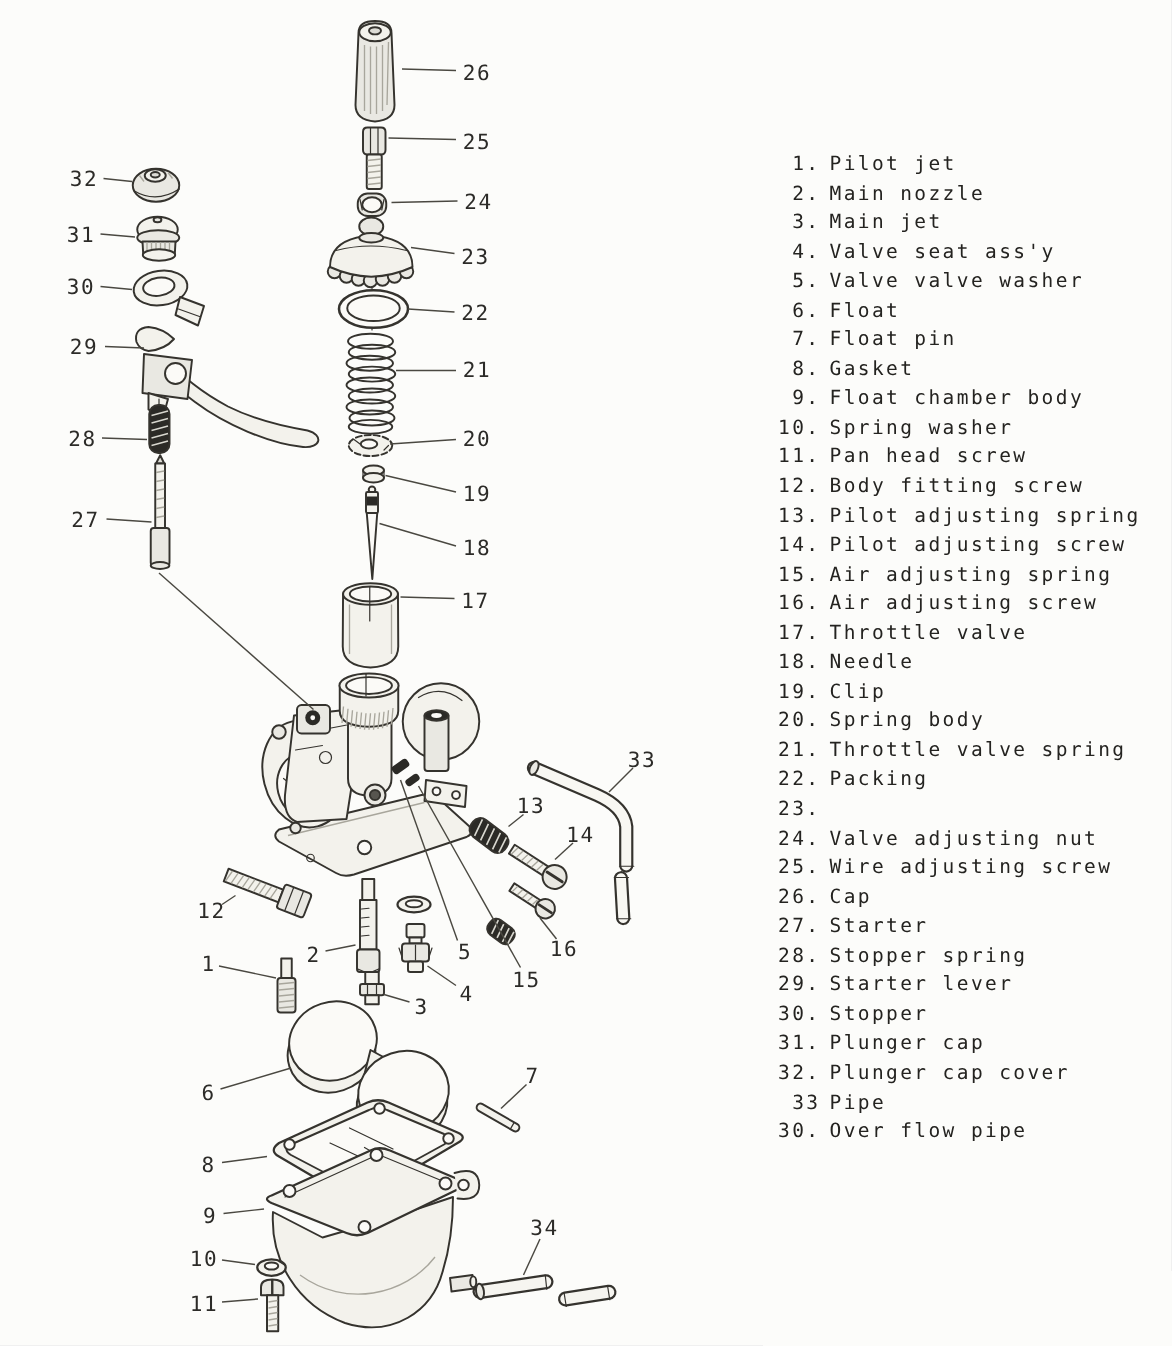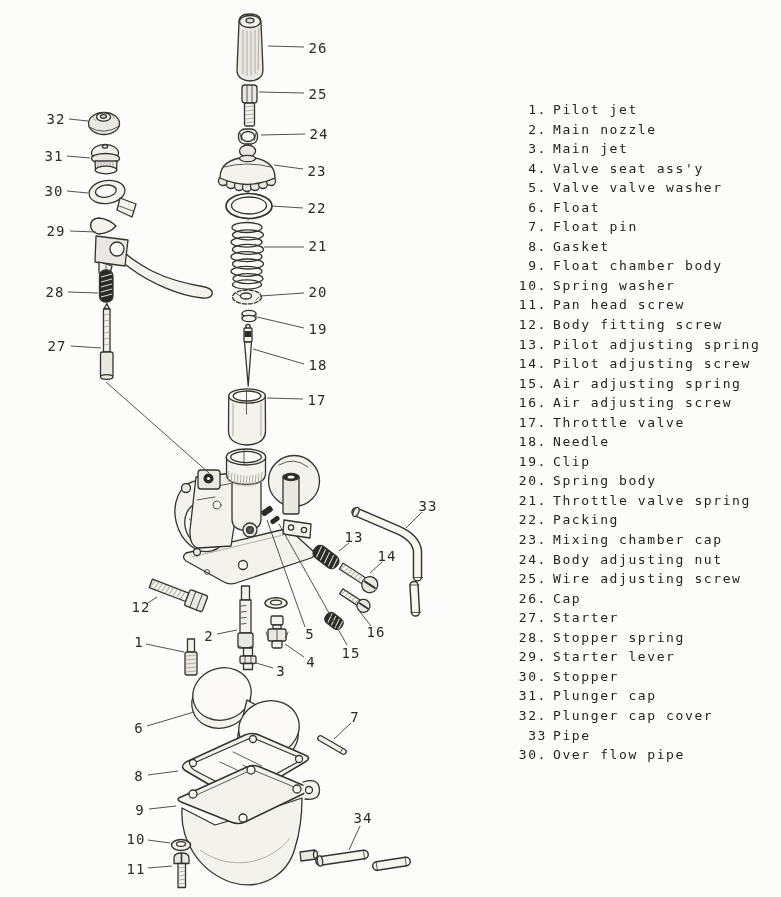--- a/index.html
+++ b/index.html
@@ -521,25 +521,24 @@
       <div class="plrow">
         <span class="plnum">21.</span>
         <span class="pllabel">Throttle valve spring</span>
       </div>
       <div class="plrow">
         <span class="plnum">22.</span>
         <span class="pllabel">Packing</span>
       </div>
       <div class="plrow">
         <span class="plnum">23.</span>
-        <span class="pllabel">Mixing chamber cap</span>
       </div>
       <div class="plrow">
         <span class="plnum">24.</span>
-        <span class="pllabel">Body adjusting nut</span>
+        <span class="pllabel">Valve adjusting nut</span>
       </div>
       <div class="plrow">
         <span class="plnum">25.</span>
         <span class="pllabel">Wire adjusting screw</span>
       </div>
       <div class="plrow">
         <span class="plnum">26.</span>
         <span class="pllabel">Cap</span>
       </div>
       <div class="plrow">

